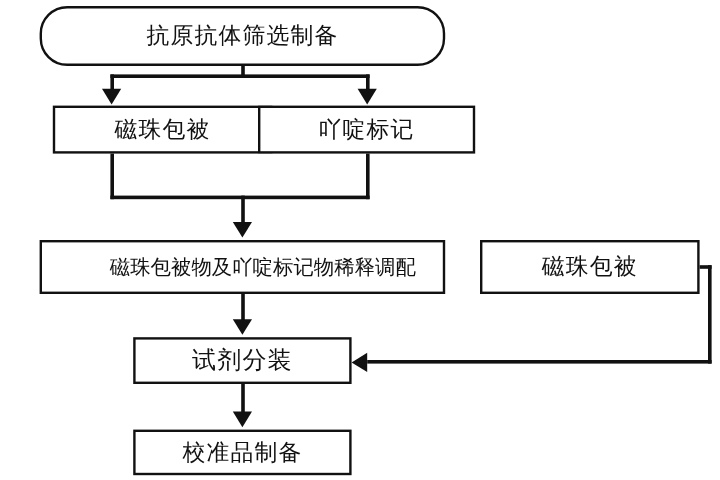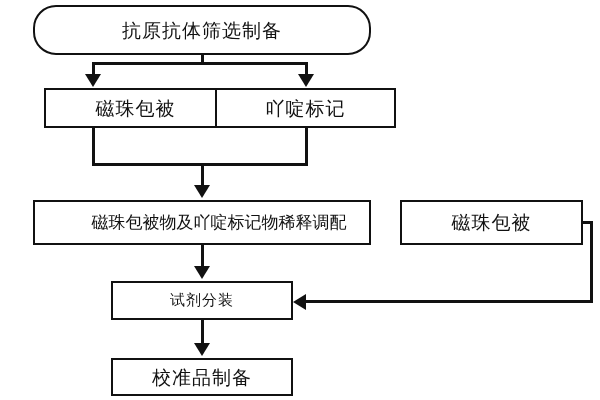--- a/index.html
+++ b/index.html
@@ -53,21 +53,21 @@
     font-size: 17px;
     letter-spacing: 0px;
     padding-left: 34px;
   }
   #node-calibrator {
     left: 400px; top: 200px; width: 183px; height: 45px;
     font-size: 19px;
   }
   #node-dispensing {
     left: 111px; top: 281px; width: 182px; height: 39px;
-    font-size: 15px;
+    font-size: 20px;
   }
   #node-kit-assembly {
     left: 111px; top: 358px; width: 182px; height: 38px;
     font-size: 19px;
   }
   
   .conn {
     position: absolute;
     background: #111111;
   }

